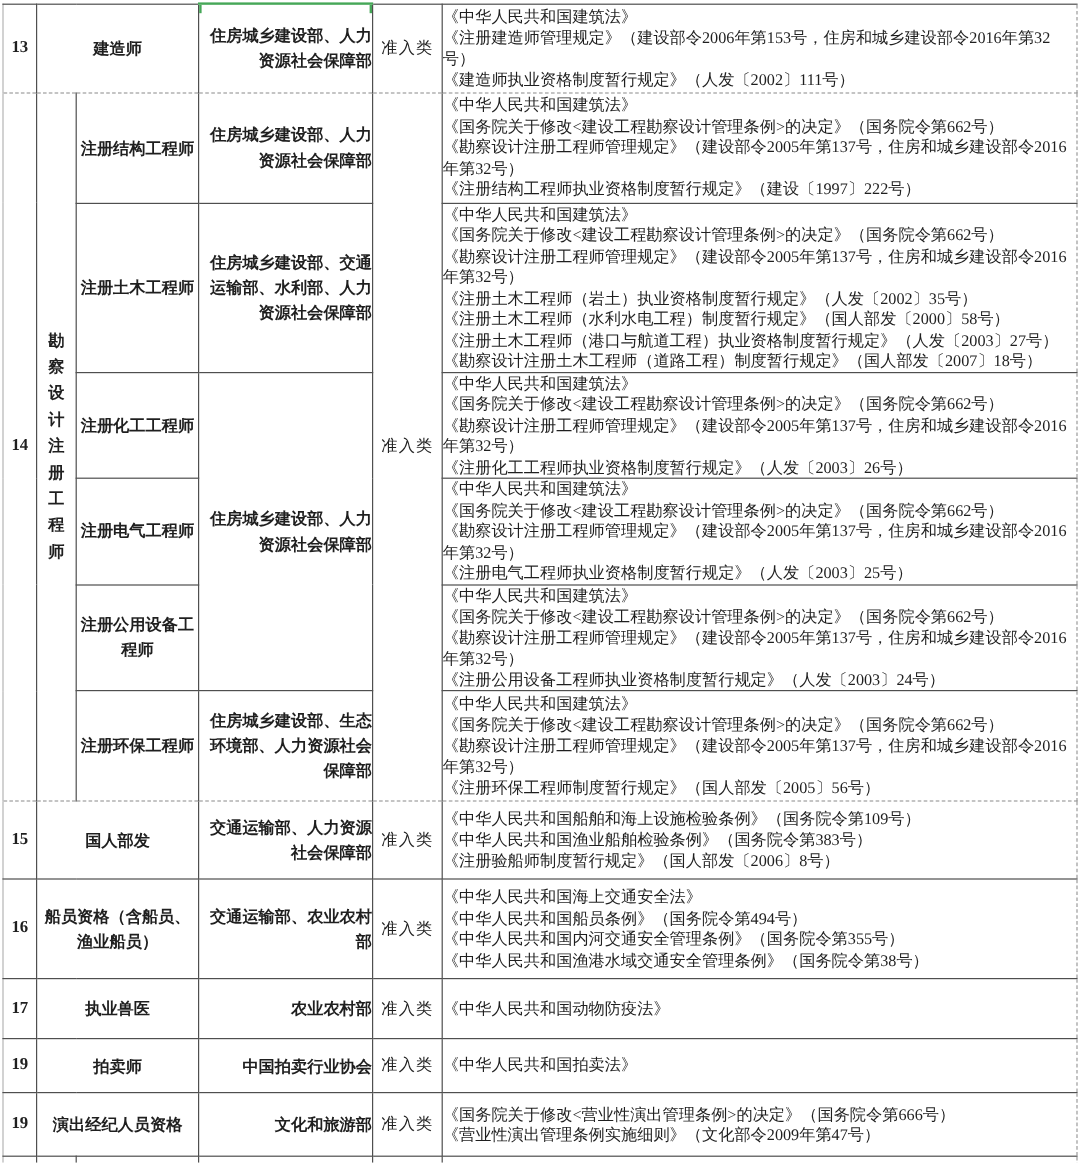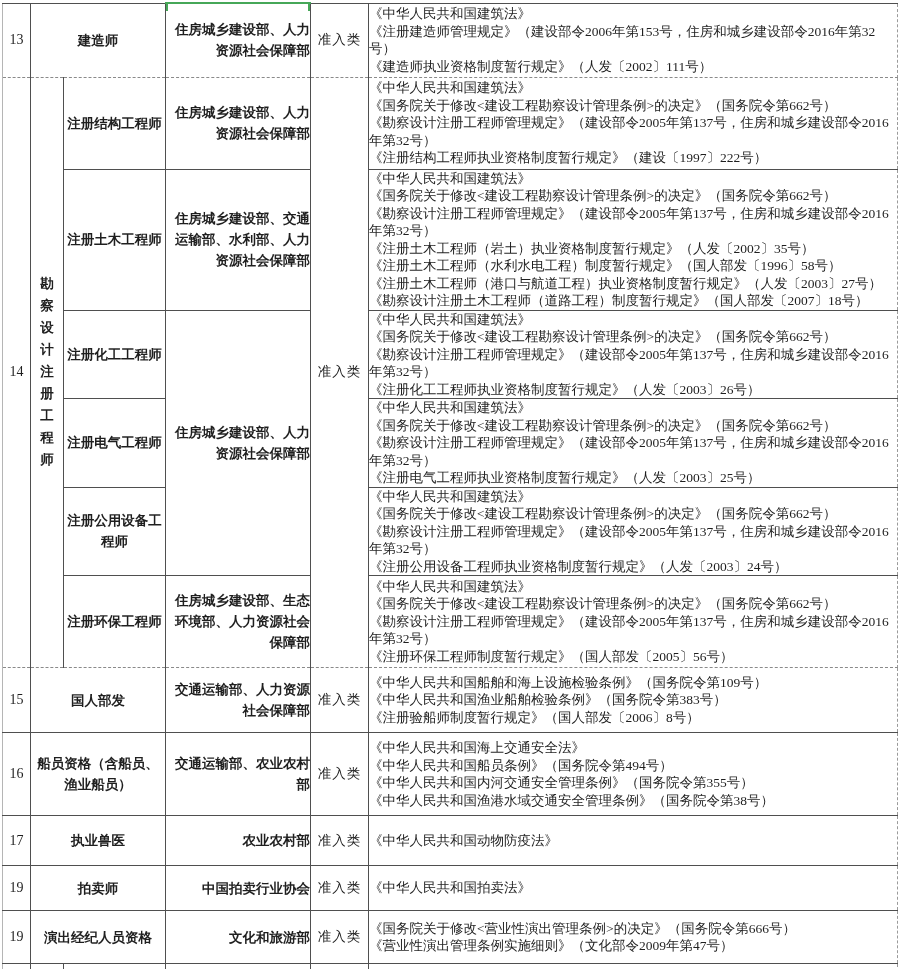--- a/index.html
+++ b/index.html
@@ -11,21 +11,21 @@
   td.c-name,td.c-group{font-size:13.5px;font-weight:bold;text-align:center;line-height:21px;word-break:break-all;padding:0 3px;}
   td.c-dept{font-size:13.5px;font-weight:bold;text-align:right;line-height:21px;word-break:break-all;padding:0 4px;}
   td.c-cat{font-size:13.5px;font-weight:normal;text-align:center;letter-spacing:1px;}
   td.c-legal{font-size:13.5px;line-height:17.5px;text-align:left;padding:2px 4px;word-break:break-all;}
   .vert{width:15px;margin:0 auto;word-break:break-all;line-height:22px;font-size:13.5px;font-weight:bold;}
   .db{border-bottom:1px dashed #8a8a8a !important;}
   .dt{border-top:1px dashed #8a8a8a !important;}
   td.hl-green{border-top:2px solid #46a758 !important;position:relative;
       background-image:linear-gradient(#46a758,#46a758),linear-gradient(#46a758,#46a758);
       background-size:2px 7px,2px 7px;background-position:0 0,100% 0;background-repeat:no-repeat;}
-  table.doc td:first-child{border-left:1px solid #b5b5b5;}
+  table.doc td:first-child{border-left:1px solid #b5b5b5;font-weight:bold;}
   table.doc td:last-child{border-right:1px dashed #9a9a9a;}
   .legal-line{min-height:17.5px;}
   #watermark{position:absolute;left:684px;top:903px;display:flex;align-items:center;z-index:5;pointer-events:none;}
   #watermark .wm-text{font-family:"Liberation Sans","DejaVu Sans",sans-serif;font-weight:bold;
       font-size:28px;color:rgba(138,138,138,0.82);letter-spacing:1px;white-space:nowrap;
       text-shadow:0 0 2px rgba(255,255,255,0.9);}
   #watermark svg{opacity:0.55;margin-right:2px;}
 </style>
 </head>
 <body>
@@ -72,21 +72,21 @@
   </tr>
 
   <tr style="height:140px">
     <td class="c-name">注册土木工程师</td>
     <td class="c-dept">住房城乡建设部、交通运输部、水利部、人力资源社会保障部</td>
     <td class="c-legal">
       <div class="legal-line">《中华人民共和国建筑法》</div>
       <div class="legal-line">《国务院关于修改&lt;建设工程勘察设计管理条例&gt;的决定》（国务院令第662号）</div>
       <div class="legal-line">《勘察设计注册工程师管理规定》（建设部令2005年第137号，住房和城乡建设部令2016年第32号）</div>
       <div class="legal-line">《注册土木工程师（岩土）执业资格制度暂行规定》（人发〔2002〕35号）</div>
-      <div class="legal-line">《注册土木工程师（水利水电工程）制度暂行规定》（国人部发〔1996〕58号）</div>
+      <div class="legal-line">《注册土木工程师（水利水电工程）制度暂行规定》（国人部发〔2000〕58号）</div>
       <div class="legal-line">《注册土木工程师（港口与航道工程）执业资格制度暂行规定》（人发〔2003〕27号）</div>
       <div class="legal-line">《勘察设计注册土木工程师（道路工程）制度暂行规定》（国人部发〔2007〕18号）</div>
     </td>
   </tr>
 
   <tr style="height:87px">
     <td class="c-name">注册化工工程师</td>
     <td class="c-dept" rowspan="3">住房城乡建设部、人力资源社会保障部</td>
     <td class="c-legal">
       <div class="legal-line">《中华人民共和国建筑法》</div>

